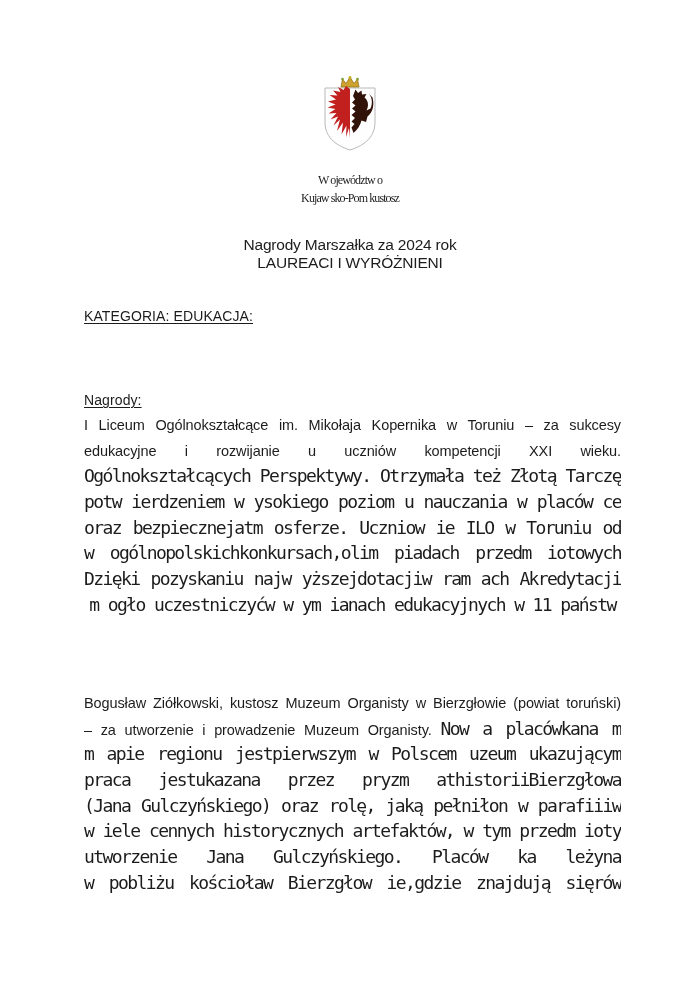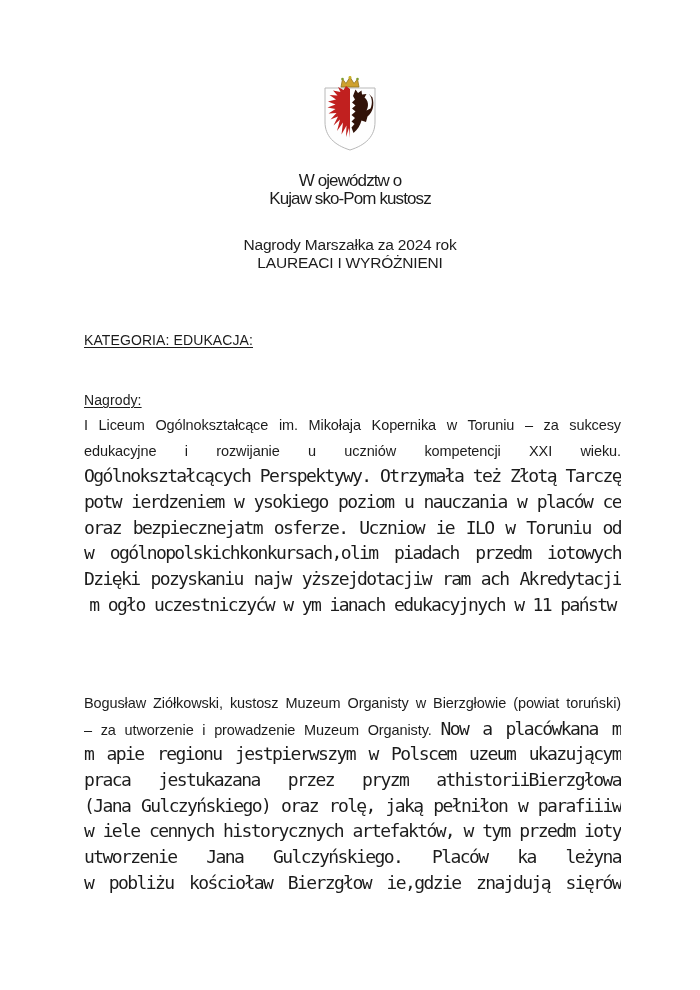--- a/index.html
+++ b/index.html
@@ -1,25 +1,25 @@
 <!DOCTYPE html>
 <html><head>
 <meta charset="utf-8">
 <style>
   html,body{margin:0;padding:0;background:#ffffff;}
   .page{position:relative;width:700px;height:990px;background:#ffffff;overflow:hidden;color:#1c1c1c;}
 
   .crest{position:absolute;left:322px;top:76px;width:56px;height:80px;}
 
   .center-block{position:absolute;left:0;width:700px;text-align:center;}
-  .hdr-mono{top:172px;font-family:Liberation Sans, sans-serif;font-size:17px;letter-spacing:-0.9px;line-height:17.5px;}
+  .hdr-mono{top:172px;font-family:Liberation Serif, serif;font-size:12px;letter-spacing:-0.9px;line-height:17.5px;}
   .title-sans{top:236px;font-family:"Liberation Sans",sans-serif;font-size:15.5px;letter-spacing:-0.2px;line-height:17.5px;}
 
   .doc-heading{position:absolute;left:84px;font-family:"Liberation Sans",sans-serif;font-size:14px;letter-spacing:0.1px;text-decoration:underline;text-underline-offset:2px;}
-  .heading-category{top:332px;}
+  .heading-category{top:308px;}
   .heading-awards{top:392px;}
 
   .para{position:absolute;left:84px;width:537px;margin-top:16px;}
   .para-1{top:396px;}
   .para-2{top:674px;}
   .line{height:25.7px;line-height:25.7px;overflow:hidden;white-space:normal;text-align:center;}
   .line.just{text-align:justify;text-align-last:justify;}
   .seg-sans{font-family:"Liberation Sans",sans-serif;font-size:14.5px;letter-spacing:-0.1px;}
   .seg-mono{font-family:"DejaVu Sans Mono",monospace;font-size:18px;letter-spacing:-1.6px;}
 </style>

